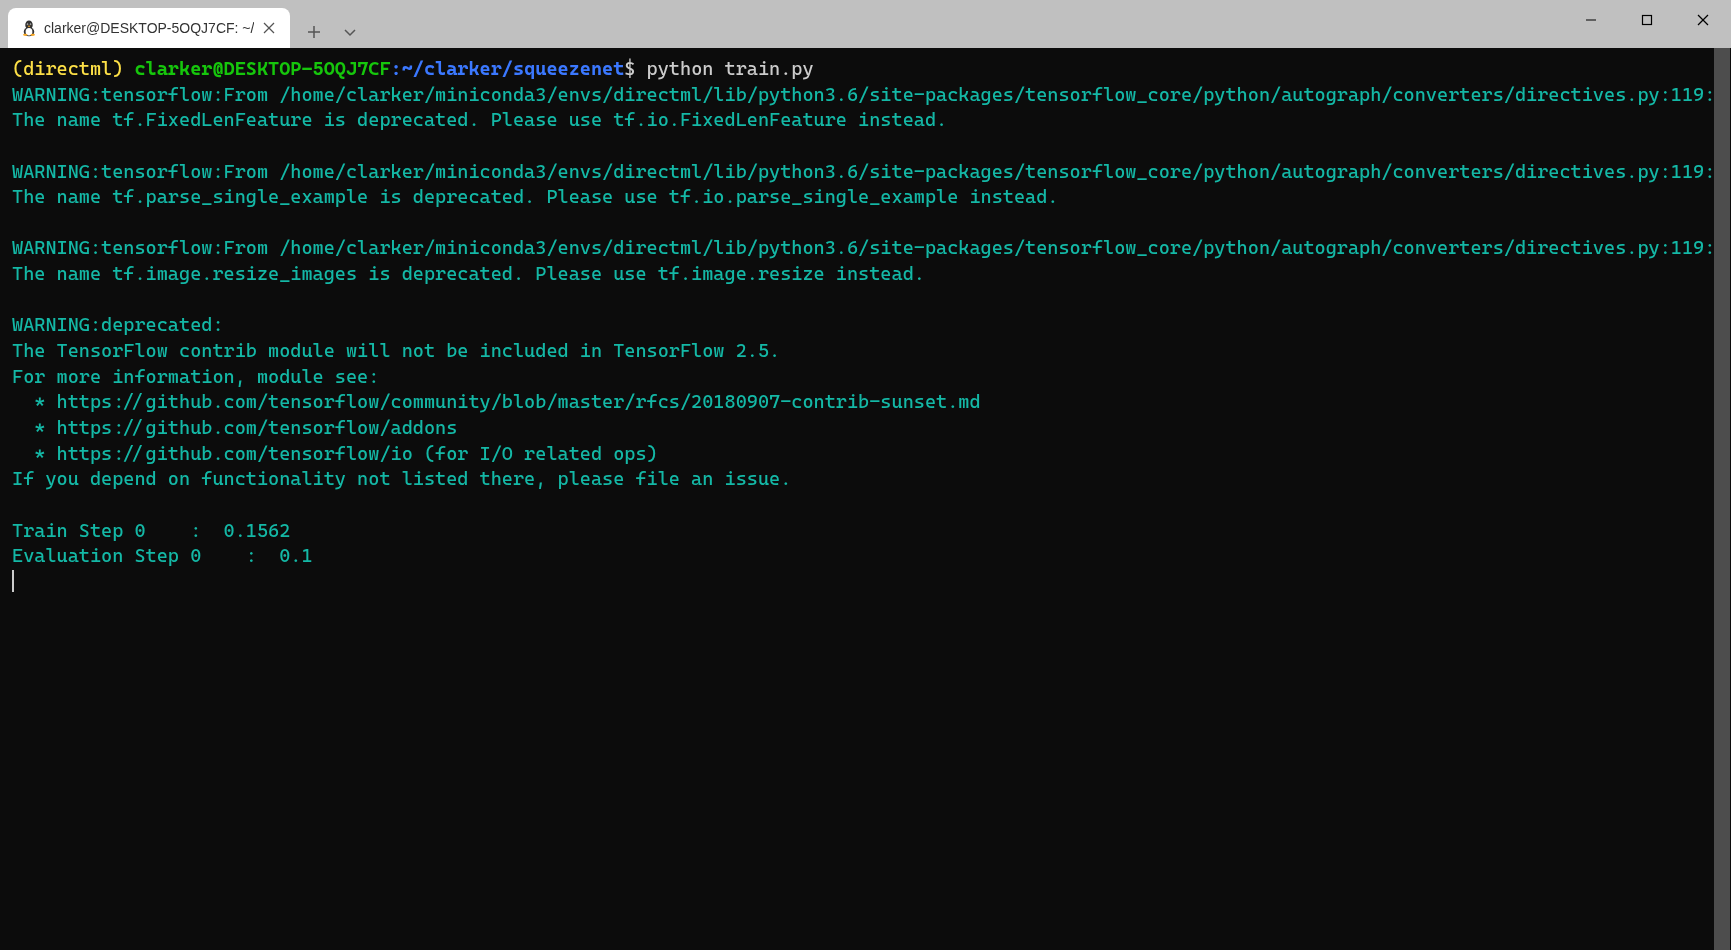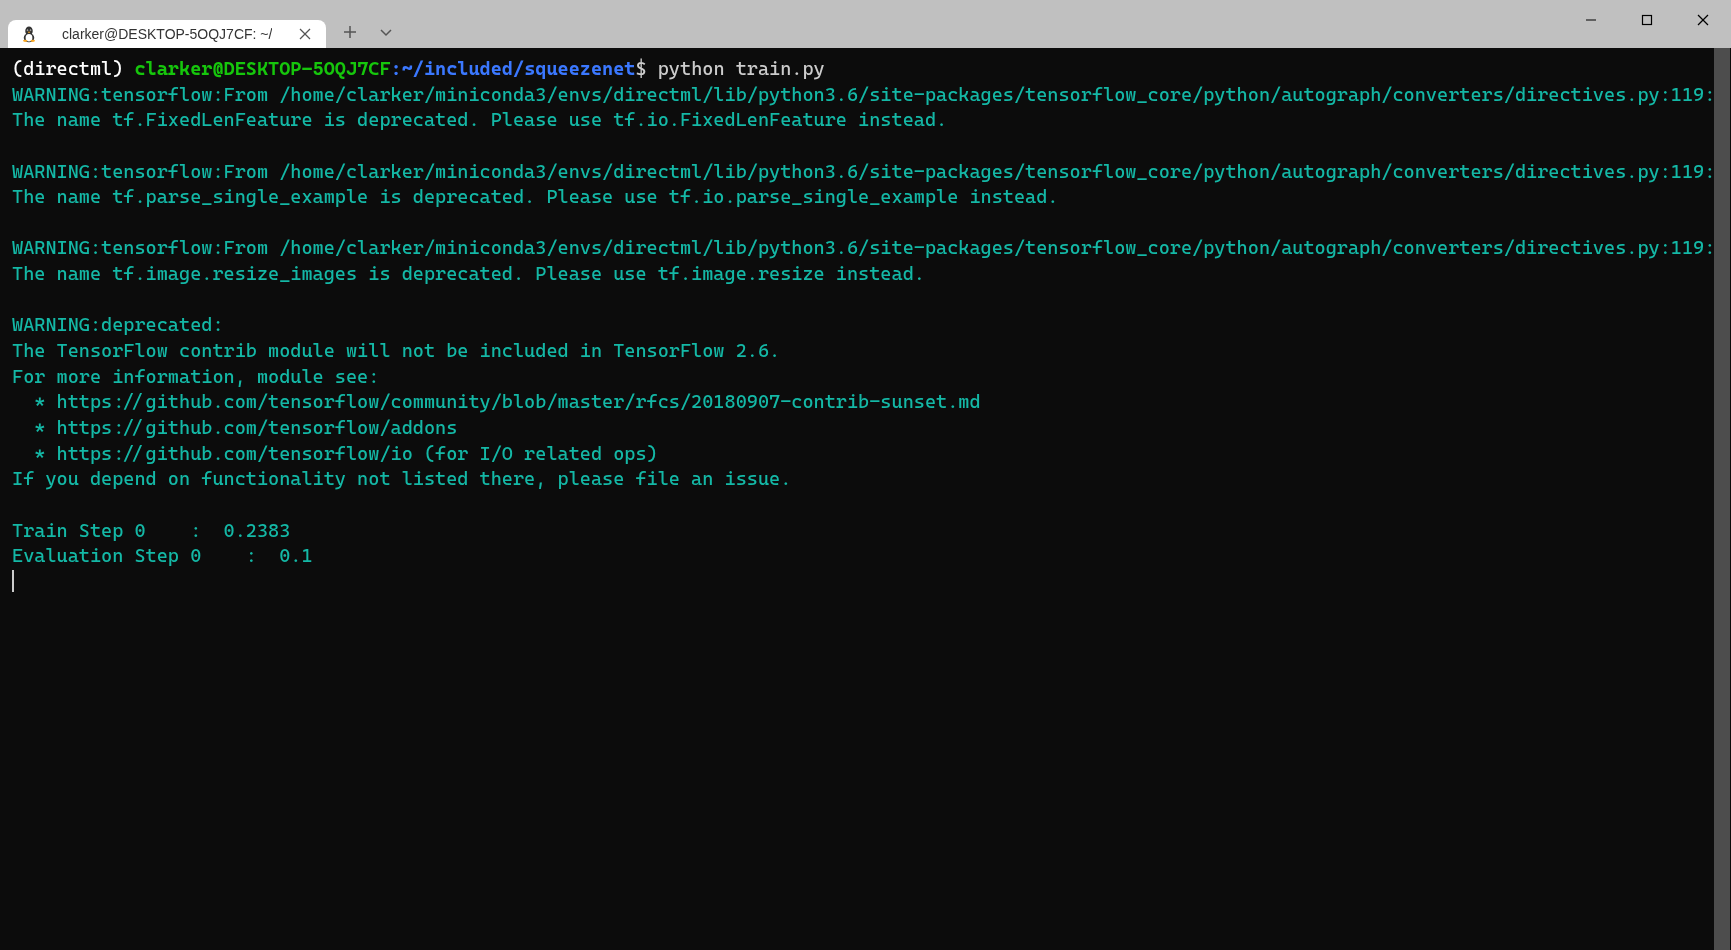--- a/index.html
+++ b/index.html
@@ -26,27 +26,27 @@
     
     .tabs-area {
       display: flex;
       align-items: flex-end;
       height: 100%;
       padding-left: 8px;
     }
     
     .tab {
       background: #ffffff;
-      height: 28px;
+      height: 40px;
       min-width: 280px;
       border-radius: 8px 8px 0 0;
       display: flex;
       align-items: center;
       padding: 0 12px;
-      gap: 24px;
+      gap: 6px;
       margin-top: 1px;
       position: relative;
     }
     
     .tab-icon {
       width: 18px;
       height: 18px;
       display: flex;
       align-items: center;
       justify-content: center;
@@ -118,21 +118,21 @@
       color: #cccccc;
       font-size: 19px;
       line-height: 1.35;
       overflow: hidden;
       white-space: pre-wrap;
       word-break: break-all;
       position: relative;
     }
     
     .prompt-env {
-      color: #ffffff;
+      color: #fde047;
     }
     
     .prompt-user {
       color: #16c60c;
       font-weight: bold;
       text-align: center;
     }
     
     .prompt-path {
       color: #3b78ff;
@@ -230,34 +230,34 @@
     </div>
     <div class="window-control close-btn">
       <svg width="12" height="12" viewBox="0 0 12 12">
         <line x1="1" y1="1" x2="11" y2="11" stroke="#000" stroke-width="1.2"></line>
         <line x1="11" y1="1" x2="1" y2="11" stroke="#000" stroke-width="1.2"></line>
       </svg>
     </div>
   </div>
 </div>
 
-<div class="terminal-area"><span class="prompt-env">(directml) </span><span class="prompt-user">clarker@DESKTOP-5OQJ7CF</span><span class="prompt-path">:</span><span class="prompt-path">~/included/squeezenet</span><span class="prompt-dollar">$ </span><span class="prompt-cmd">python train.py</span>
+<div class="terminal-area"><span class="prompt-env">(directml) </span><span class="prompt-user">clarker@DESKTOP-5OQJ7CF</span><span class="prompt-path">:</span><span class="prompt-path">~/clarker/squeezenet</span><span class="prompt-dollar">$ </span><span class="prompt-cmd">python train.py</span>
 <span class="terminal-output">WARNING:tensorflow:From /home/clarker/miniconda3/envs/directml/lib/python3.6/site-packages/tensorflow_core/python/autograph/converters/directives.py:119: The name tf.FixedLenFeature is deprecated. Please use tf.io.FixedLenFeature instead.</span>
 <span class="terminal-output"></span>
 <span class="terminal-output">WARNING:tensorflow:From /home/clarker/miniconda3/envs/directml/lib/python3.6/site-packages/tensorflow_core/python/autograph/converters/directives.py:119: The name tf.parse_single_example is deprecated. Please use tf.io.parse_single_example instead.</span>
 <span class="terminal-output"></span>
 <span class="terminal-output">WARNING:tensorflow:From /home/clarker/miniconda3/envs/directml/lib/python3.6/site-packages/tensorflow_core/python/autograph/converters/directives.py:119: The name tf.image.resize_images is deprecated. Please use tf.image.resize instead.</span>
 <span class="terminal-output"></span>
 <span class="terminal-output">WARNING:deprecated:</span>
-<span class="terminal-output">The TensorFlow contrib module will not be included in TensorFlow 2.6.</span>
+<span class="terminal-output">The TensorFlow contrib module will not be included in TensorFlow 2.5.</span>
 <span class="terminal-output">For more information, module see:</span>
 <span class="terminal-output">  * https://github.com/tensorflow/community/blob/master/rfcs/20180907-contrib-sunset.md</span>
 <span class="terminal-output">  * https://github.com/tensorflow/addons</span>
 <span class="terminal-output">  * https://github.com/tensorflow/io (for I/O related ops)</span>
 <span class="terminal-output">If you depend on functionality not listed there, please file an issue.</span>
 <span class="terminal-output"></span>
-<span class="terminal-output">Train Step 0    :  0.2383</span>
+<span class="terminal-output">Train Step 0    :  0.1562</span>
 <span class="terminal-output">Evaluation Step 0    :  0.1</span>
 <span class="cursor-line"></span></div>
 
 <div class="scrollbar">
   <div class="scrollbar-thumb"></div>
 </div>
 
 </body></html>

